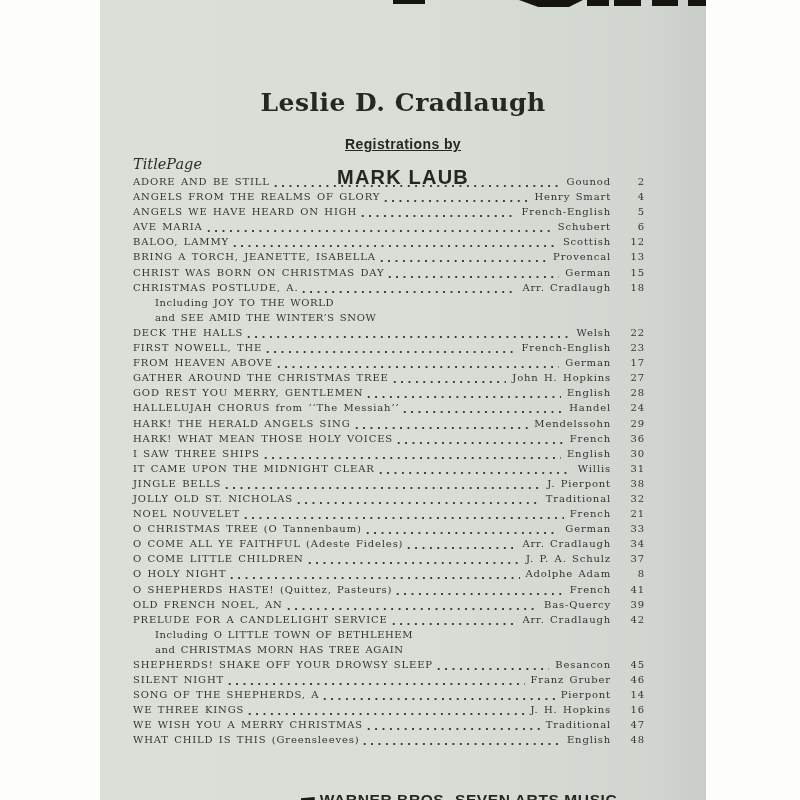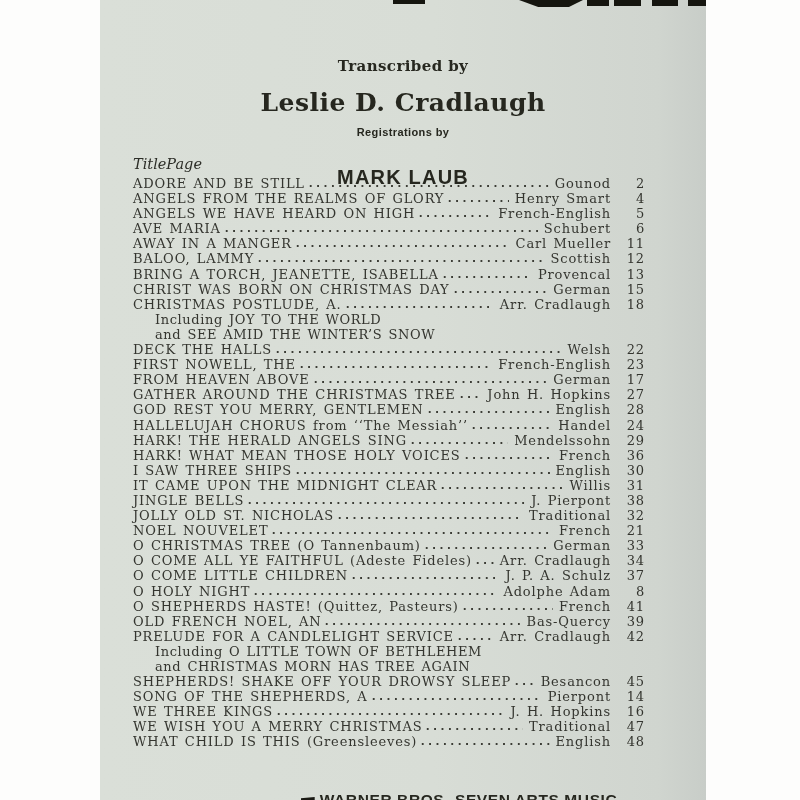--- a/index.html
+++ b/index.html
@@ -22,31 +22,31 @@
   .f1{left:293px;width:32px;height:4px;}
   .f2{left:419px;width:64px;height:7px;clip-path:polygon(0 0,100% 0,78% 100%,30% 100%);}
   .f3{left:487px;width:22px;height:6px;}
   .f4{left:514px;width:27px;height:6px;}
   .f5{left:552px;width:26px;height:6px;}
   .f6{left:588px;width:18px;height:6px;}
   
   .hdr{position:absolute;left:0;top:0;width:100%;text-align:center;color:#26271f;}
   .transcribed{top:57px;font-size:15px;font-weight:bold;letter-spacing:.4px;}
   .transcriber{top:88px;font-size:25px;font-weight:bold;letter-spacing:.5px;}
-  .registrations{top:126px;font-family:"Liberation Sans",sans-serif;font-size:11px;font-weight:bold;letter-spacing:.4px;}
+  .registrations{top:136px;font-family:"Liberation Sans",sans-serif;font-size:14px;font-weight:bold;letter-spacing:.4px;text-decoration:underline;}
   .registrant{top:139px;font-family:"Liberation Sans",sans-serif;font-size:20px;font-weight:bold;letter-spacing:1.2px;margin-top:27px;}
   
   .toc-head{
     position:absolute;left:33px;top:156px;width:512px;
     display:flex;
     font-style:italic;font-size:14.5px;color:#2c2d27;
   }
   .toc{
     position:absolute;left:33px;top:176px;width:512px;
-    font-size:13px;letter-spacing:.85px;word-spacing:1.4px;color:#34352f;
+    font-size:10px;letter-spacing:.85px;word-spacing:1.4px;color:#34352f;
   }
   .row{display:flex;align-items:baseline;height:15.1px;white-space:nowrap;}
   .row .t{white-space:nowrap;}
   .row.sub .t{padding-left:22px;letter-spacing:.6px;}
   .row .dots{
     flex:1;align-self:stretch;margin:0 3px 0 2px;
     background:radial-gradient(circle at 50% 68%, #3b3c35 1.05px, rgba(0,0,0,0) 1.35px) repeat-x;
     background-size:7.4px 15.1px;
   }
   .row .a{white-space:nowrap;padding-left:3px;}
@@ -71,21 +71,20 @@
 
     <div class="art">
       <span class="frag f1"></span>
       <span class="frag f2"></span>
       <span class="frag f3"></span>
       <span class="frag f4"></span>
       <span class="frag f5"></span>
       <span class="frag f6"></span>
     </div>
 
-    <div class="hdr transcribed">Transcribed by</div>
     <div class="hdr transcriber">Leslie D. Cradlaugh</div>
     <div class="hdr registrations">Registrations by</div>
     <div class="hdr registrant">MARK LAUB</div>
 
     <div class="toc-head">
       <span>Title</span>
       <span>Page</span>
     </div>
 
     <div class="toc" id="toc-rows">
@@ -110,26 +109,20 @@
     <span class="p">5</span>
   </div>
 
   <div class="row">
     <span class="t">AVE MARIA</span>
     <span class="dots"></span>
     <span class="a">Schubert</span>
     <span class="p">6</span>
   </div>
 
-  <div class="row">
-    <span class="t">AWAY IN A MANGER</span>
-    <span class="dots"></span>
-    <span class="a">Carl Mueller</span>
-    <span class="p">11</span>
-  </div>
 
   <div class="row">
     <span class="t">BALOO, LAMMY</span>
     <span class="dots"></span>
     <span class="a">Scottish</span>
     <span class="p">12</span>
   </div>
 
   <div class="row">
     <span class="t">BRING A TORCH, JEANETTE, ISABELLA</span>
@@ -320,20 +313,26 @@
 
   </div>
 
   <div class="row">
     <span class="t">SHEPHERDS! SHAKE OFF YOUR DROWSY SLEEP</span>
     <span class="dots"></span>
     <span class="a">Besancon</span>
     <span class="p">45</span>
   </div>
 
+  <div class="row">
+    <span class="t">SILENT NIGHT</span>
+    <span class="dots"></span>
+    <span class="a">Franz Gruber</span>
+    <span class="p">46</span>
+  </div>
 
   <div class="row">
     <span class="t">SONG OF THE SHEPHERDS, A</span>
     <span class="dots"></span>
     <span class="a">Pierpont</span>
     <span class="p">14</span>
   </div>
 
   <div class="row">
     <span class="t">WE THREE KINGS</span>

